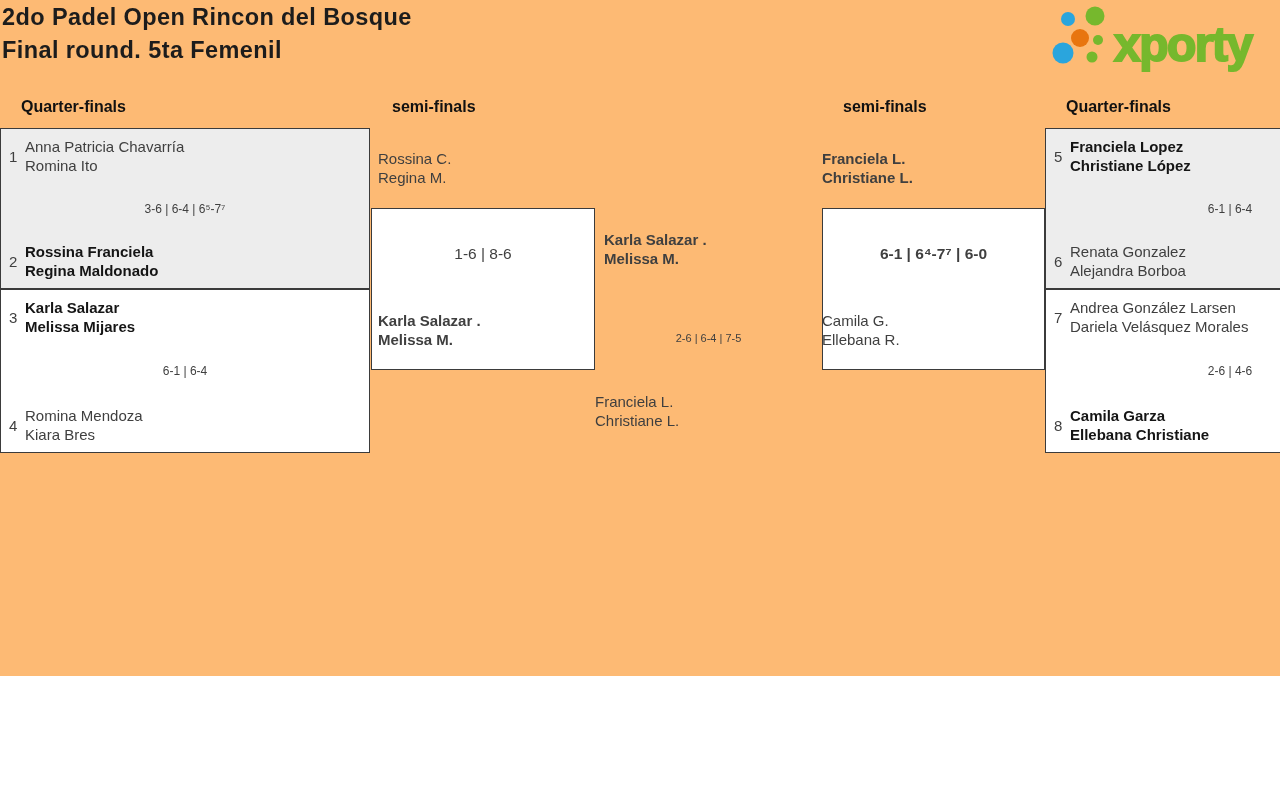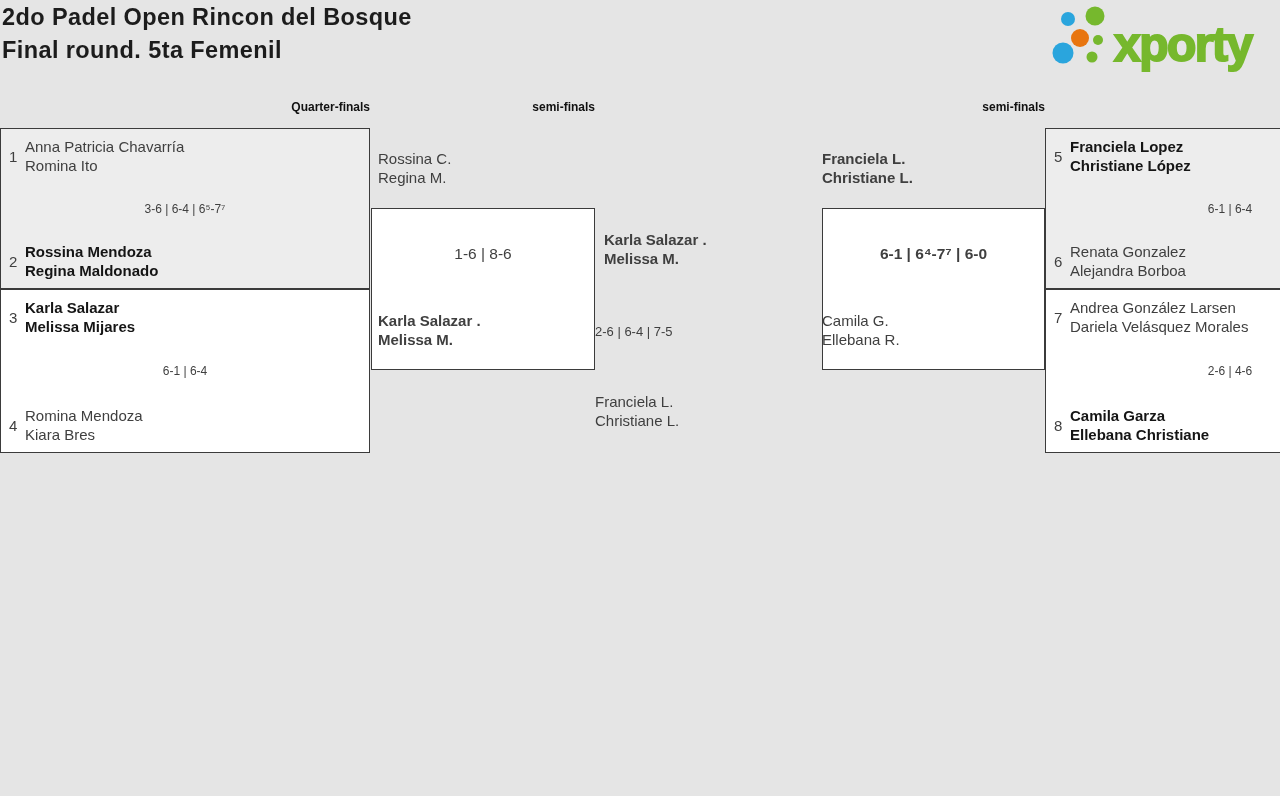--- a/index.html
+++ b/index.html
@@ -1,20 +1,20 @@
 <!DOCTYPE html>
 <html style="--gray-fill: #ededed; --border: #3b3b3b; --text: #3f3f3f; --text-bold: #151515;"><head>
 <meta charset="utf-8">
 <style>
   html, body { margin: 0; padding: 0; background: #fff; }
   .page {
     position: relative;
     width: 1280px;
-    height: 796px;
-    background: #e5e5e5;
+    height: 676px;
+    background: #fdba74;
     overflow: hidden;
     font-family: "Liberation Sans", "DejaVu Sans", sans-serif;
     color: var(--text, #3f3f3f);
   }
 
   
   .title {
     position: absolute;
     left: 2px;
     top: 1px;
@@ -30,26 +30,27 @@
     left: 1048px;
     top: 4px;
     width: 232px;
     height: 68px;
   }
 
   
   .colhead {
     position: absolute;
     top: 97px;
-    font-size: 12px;
+    font-size: 16px;
     font-weight: 700;
     color: #111;
-    text-align: right;
+    text-align: left;
     line-height: 20px;
     white-space: nowrap;
+    margin-left: 21px;
   }
   #ch-qf-l { left: 0;      width: 370px; }
   #ch-sf-l { left: 371px;  width: 224px; }
   #ch-f    { left: 595px;  width: 227px; }
   #ch-sf-r { left: 822px;  width: 223px; }
   #ch-qf-r { left: 1045px; width: 370px; }
 
   
   .match {
     position: absolute;
@@ -124,22 +125,23 @@
   }
   .align-right { }
   #sf-left-t1  { left: 378px; top: 149px; }
   #sf-left-t2  { left: 378px; top: 311px; }
   #sf-right-t1 { left: 822px; width: 216px; top: 149px; }
   #sf-right-t2 { left: 822px; width: 216px; top: 311px; }
 
   #final-t1    { left: 604px; top: 230px; }
   #final-score {
     position: absolute;
-    left: 595px; width: 227px; top: 324px;
-    font-size: 13px;
+    left: 595px; width: 227px; top: 332px;
+    text-align: center;
+    font-size: 11px;
     color: var(--text, #3f3f3f);
     white-space: nowrap;
   }
   #final-t2    { left: 595px; width: 220px; top: 392px; }
 </style>
 </head>
 <body>
 
 <div class="page">
 
@@ -168,21 +170,21 @@
       <span class="seed">1</span>
       <span class="names">
         <span class="nline">Anna Patricia Chavarría</span>
         <span class="nline">Romina Ito</span>
       </span>
     </div>
     <div class="score">3-6 | 6-4 | 6⁵-7⁷</div>
     <div class="team team-bottom">
       <span class="seed">2</span>
       <span class="names winner">
-        <span class="nline">Rossina Mendoza</span>
+        <span class="nline">Rossina Franciela</span>
         <span class="nline">Regina Maldonado</span>
       </span>
     </div>
   </div>
 
   <div class="match" id="qf-lb">
     <div class="team team-top">
       <span class="seed">3</span>
       <span class="names winner">
         <span class="nline">Karla Salazar</span>

